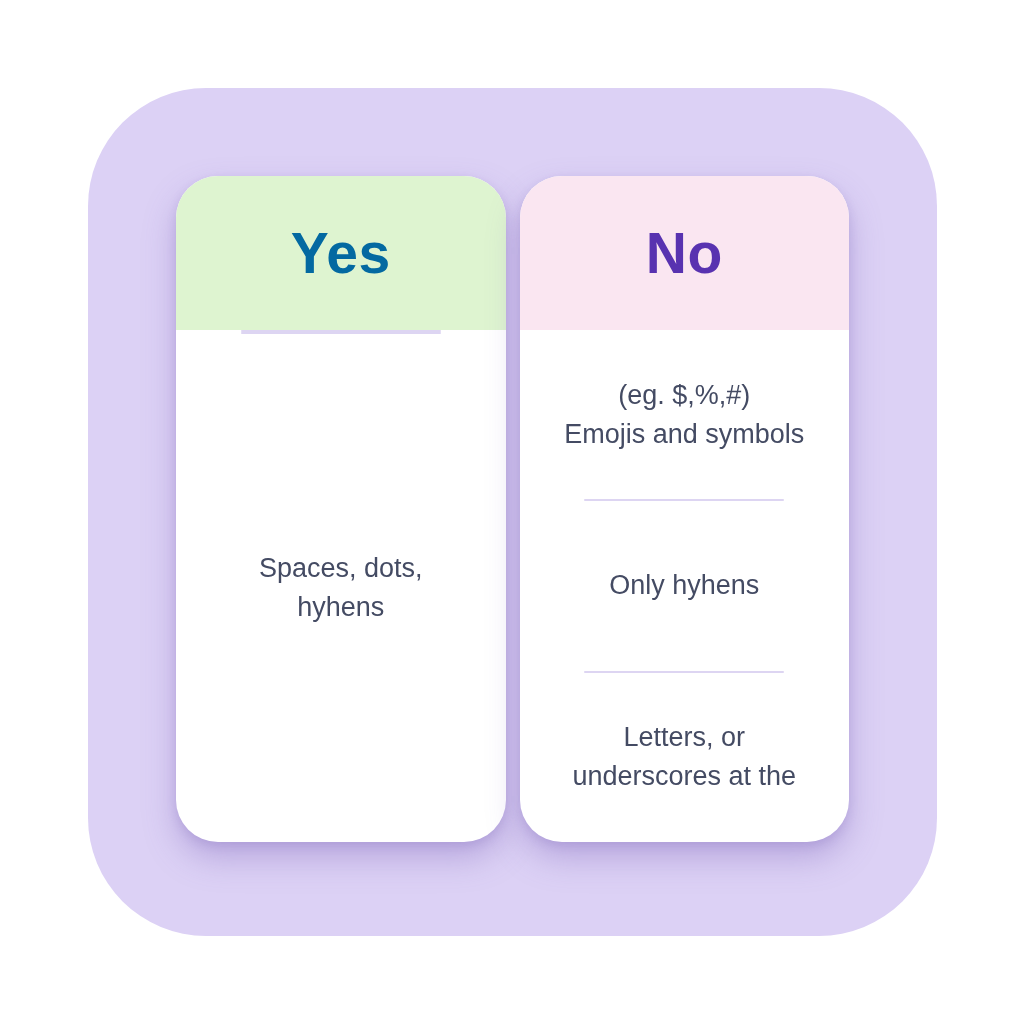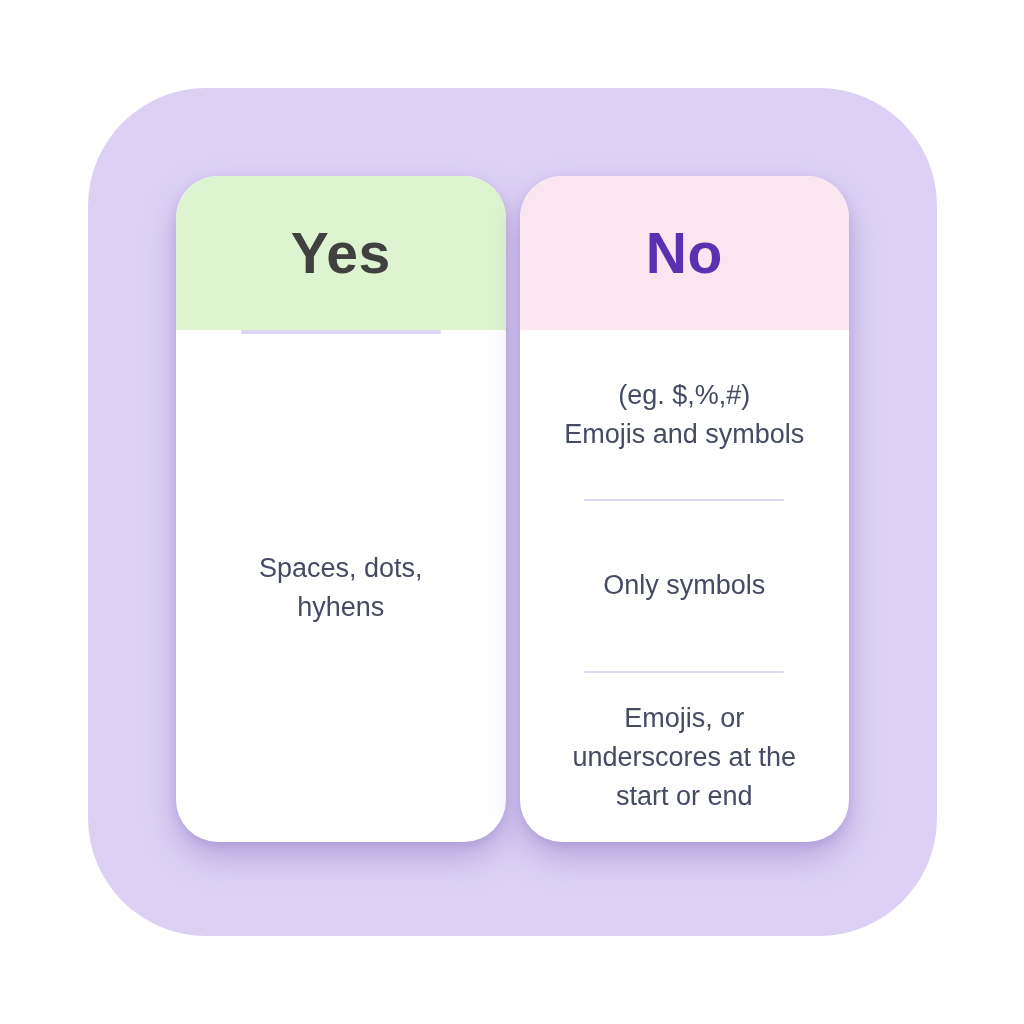--- a/index.html
+++ b/index.html
@@ -85,21 +85,21 @@
   }
 </style>
 </head>
 <body>
 
 <div class="canvas">
   <div class="panel" style="background: rgb(220, 209, 245);">
 
     <section class="card">
       <header class="card-header yes" style="background: rgb(222, 244, 208);">
-        <h2 class="card-title" style="color: #404040;">Yes</h2>
+        <h2 class="card-title" style="color: #0369a1;">Yes</h2>
       </header>
       <div class="card-body">
         <div class="divider" style="background: rgb(221, 213, 242);"></div>
         <div class="divider" style="background: rgb(221, 213, 242);"></div>
         <div class="row">
             <div>Spaces, dots,</div>
             <div>hyhens</div>
           </div>
       </div>
     </section>
@@ -108,25 +108,24 @@
       <header class="card-header no" style="background: rgb(250, 230, 241);">
         <h2 class="card-title" style="color: rgb(88, 50, 176);">No</h2>
       </header>
       <div class="card-body">
         <div class="row">
             <div>(eg. $,%,#)</div>
             <div>Emojis and symbols</div>
           </div>
         <div class="divider" style="background: rgb(221, 213, 242);"></div>
         <div class="row">
-            <div>Only symbols</div>
+            <div>Only hyhens</div>
           </div>
         <div class="divider" style="background: rgb(221, 213, 242);"></div>
         <div class="row">
-            <div>Emojis, or</div>
+            <div>Letters, or</div>
             <div>underscores at the</div>
-            <div>start or end</div>
           </div>
       </div>
     </section>
 
   </div>
 </div>
 
 </body></html>

